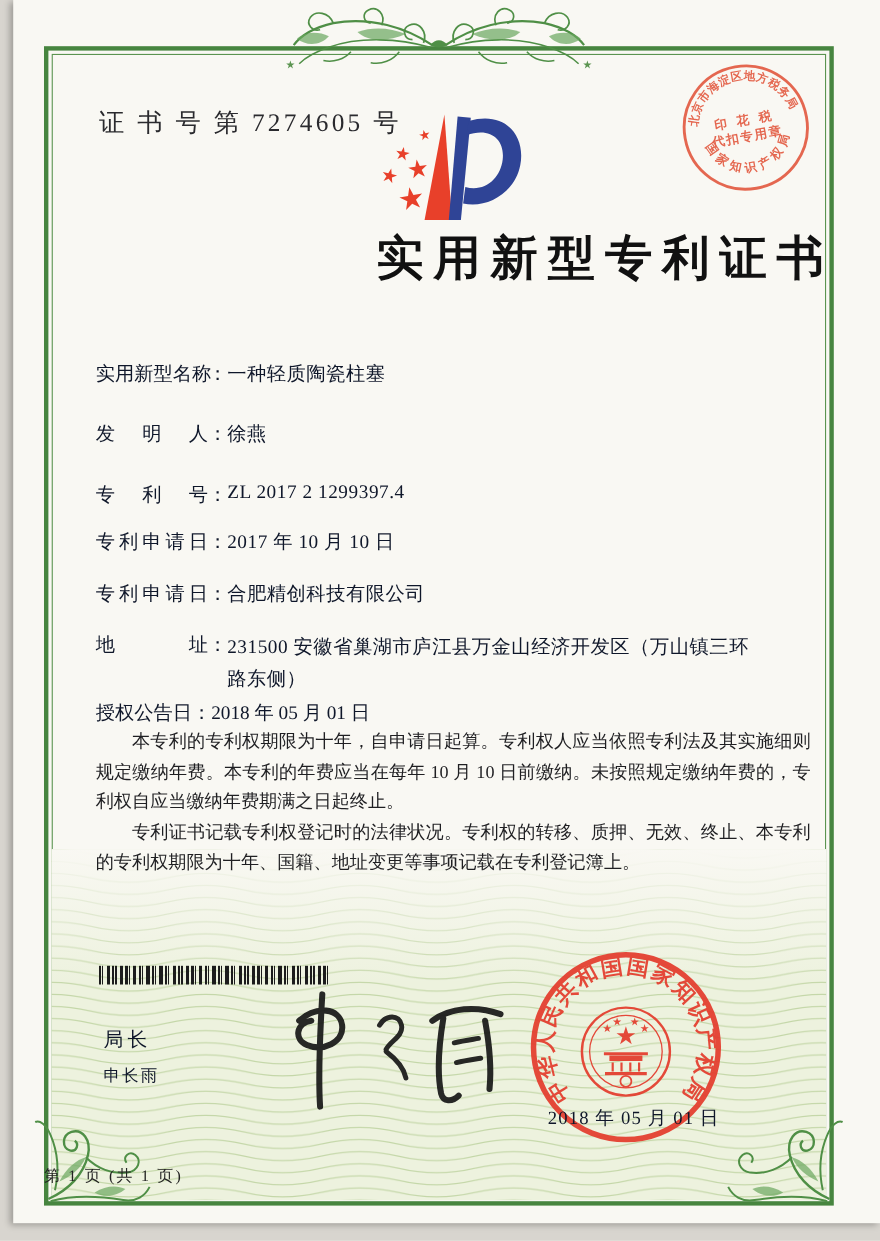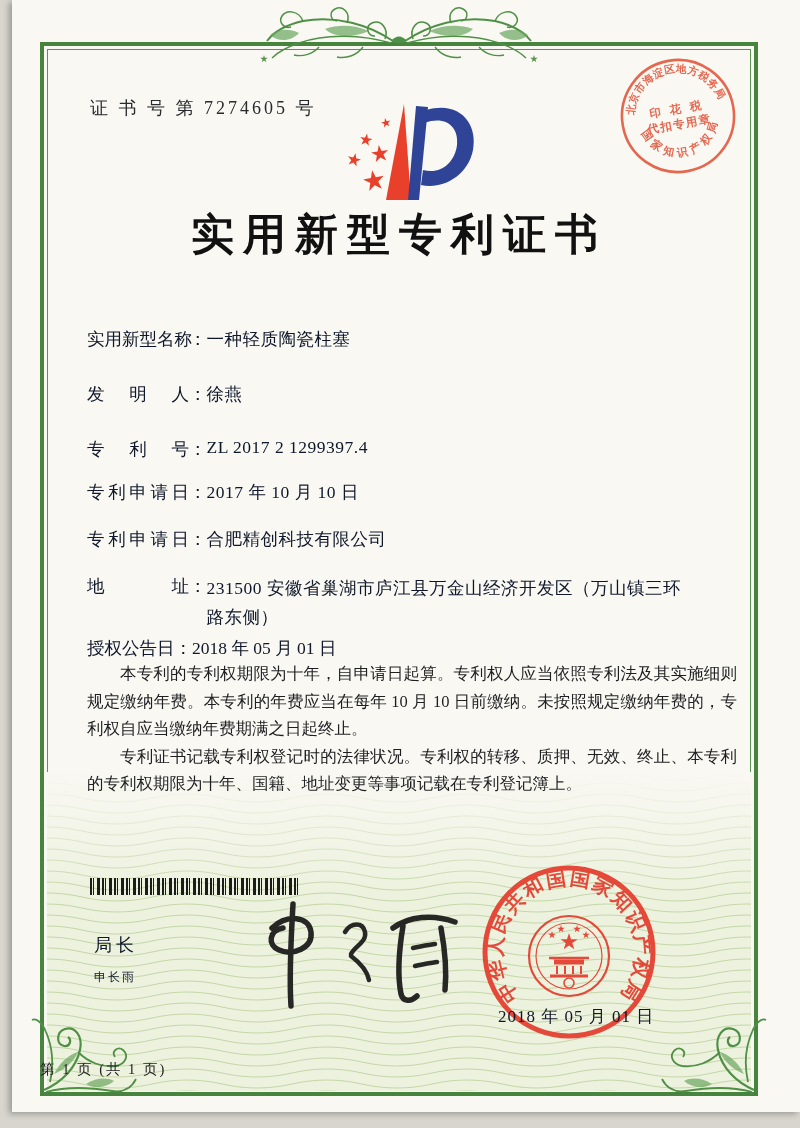--- a/index.html
+++ b/index.html
@@ -17,23 +17,23 @@
   .frame-outer{
     position:absolute;left:28px;top:42px;width:718px;height:1054px;
     border:4px solid #47853f;box-sizing:border-box;
   }
   .frame-inner{
     position:absolute;left:3px;top:3px;right:3px;bottom:3px;
     border:1px solid #5b9450;
   }
   svg.decor{position:absolute;left:0;top:0;z-index:1;pointer-events:none;}
   .txt{position:absolute;z-index:2;color:#0f172a;}
-  .certno{left:78px;top:96px;font-size:18px;letter-spacing:3px;color:#2a2a2e;}
+  .certno{left:78px;top:96px;font-size:23px;letter-spacing:3px;color:#2a2a2e;}
   .title{
-    left:28px;top:206px;width:718px;text-align:center;
+    left:28px;top:206px;width:718px;text-align:right;
     font-size:43px;font-weight:700;letter-spacing:9px;color:#111;
   }
   .frow{left:75px;font-size:17.5px;white-space:nowrap;}
   .flabel{
     display:inline-block;width:102px;
     text-align:justify;text-align-last:justify;
     vertical-align:top;
   }
   .fcolon{display:inline-block;vertical-align:top;}
   .fvalue{display:inline-block;vertical-align:top;letter-spacing:.5px;}
@@ -43,21 +43,21 @@
     text-align:justify;color:#1f1f22;}
   .paras p{margin:0;text-indent:2em;}
   .barcode{
     position:absolute;z-index:2;left:78px;top:878px;width:210px;height:17px;
     background:repeating-linear-gradient(90deg,
       #1c1c1c 0px,#1c1c1c 2px,rgba(0,0,0,0) 2px,rgba(0,0,0,0) 3px,
       #1c1c1c 3px,#1c1c1c 4px,rgba(0,0,0,0) 4px,rgba(0,0,0,0) 7px,
       #1c1c1c 7px,#1c1c1c 10px,rgba(0,0,0,0) 10px,rgba(0,0,0,0) 12px);
   }
   .signer-title{left:82px;top:933px;font-size:18px;letter-spacing:4px;}
-  .signer-name{left:82px;top:969px;font-size:12px;letter-spacing:2px;}
+  .signer-name{left:82px;top:969px;font-size:15px;letter-spacing:2px;}
   .seal-date{left:486px;top:1005px;font-size:17px;letter-spacing:1px;z-index:3;}
   .footer{left:28px;top:1060px;width:718px;font-size:14.5px;
     letter-spacing:2px;color:#222;}
 </style>
 </head>
 <body>
 
 <div class="paper">
 
   <div class="frame-outer">

